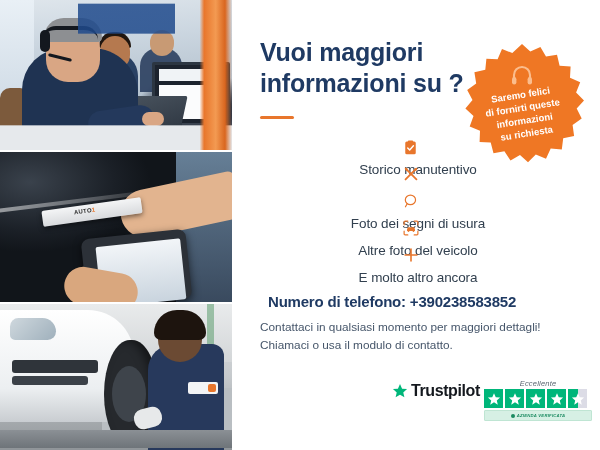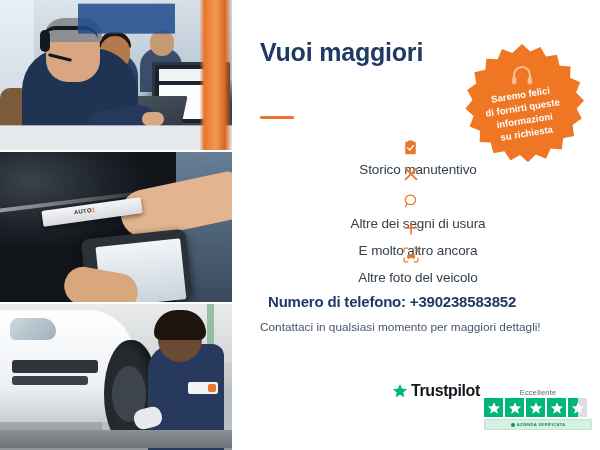--- a/index.html
+++ b/index.html
@@ -111,21 +111,21 @@
 
   
   .phone{position:absolute;left:36px;top:293px;font-size:15px;font-weight:bold;color:#1f3a63;letter-spacing:-.2px;white-space:nowrap;}
   .sub{position:absolute;left:28px;top:318px;width:330px;font-size:11.8px;line-height:18px;color:#46566a;}
 
   
   .tp{position:absolute;left:160px;top:372px;width:200px;height:42px;}
   .tp .logo{position:absolute;left:0;top:10px;display:flex;align-items:center;gap:3px;}
   .tp .logo .star{width:16px;height:16px;}
   .tp .logo .word{font-size:16px;font-weight:bold;color:#14181e;letter-spacing:-.4px;}
-  .tp .rating{position:absolute;left:92px;top:16px;width:108px;}
+  .tp .rating{position:absolute;left:92px;top:7px;width:108px;font-style:italic;}
   .tp .rating .exc{font-size:7.5px;color:#5a6570;text-align:center;letter-spacing:.2px;margin-bottom:1px;}
   .tp .stars{display:flex;gap:2px;}
   .tp .stars .sq{width:19px;height:19px;background:#00b67a;display:flex;align-items:center;justify-content:center;}
   .tp .stars .sq.half{background:linear-gradient(90deg,#00b67a 50%,#dcdce6 50%);}
   .tp .verif{margin-top:2px;height:9px;background:#d6f0e4;border:1px solid #bfe5d3;border-radius:1px;
     display:flex;align-items:center;justify-content:center;gap:2px;}
   .tp .verif span{font-size:4.2px;color:#1a8a60;letter-spacing:.25px;font-weight:bold;white-space:nowrap;}
   .tp .verif .dot{width:4px;height:4px;border-radius:50%;background:#1a8a60;flex:0 0 4px;}
 </style>
 </head>
@@ -192,20 +192,21 @@
         </div>
       <div class="lift"></div>
     </div>
 
   </div>
 
   <div class="panel">
 
     <div class="heading">
       <div>Vuoi maggiori</div>
+      <div>informazioni su ?</div>
     </div>
     <div class="rule"></div>
 
     <div class="badge">
       <svg width="124" height="124" viewBox="0 0 124 124">
         <path d="M62 2 L70.3 9.6 L80.4 4.9 L86 14.6 L97 12.8 L99.6 23.7 L110.6 24.5
                  L110 35.7 L120.2 40.2 L116.1 50.6 L124 58.4 L116.7 66.6 L121.7 76.6
                  L112.6 83 L114.1 94.1 L103.2 96.3 L101.8 107.4 L90.7 106.6 L86 116.8
                  L75.8 112.4 L68 120.2 L60 113.1 L50.5 118.6 L44.4 109.3 L33.5 111.3
                  L30.7 100.5 L19.6 99.9 L20 88.7 L9.7 84.5 L13.5 74 L5.4 66.4 L12.5 58
@@ -250,56 +251,57 @@
         </span>
       </div>
 
       <div class="feat">
         <span class="ico">
           <svg width="16" height="16" viewBox="0 0 20 20">
             <ellipse cx="9.3" cy="8.6" rx="6.4" ry="5.9" fill="none" stroke="#e8762c" stroke-width="1.5"></ellipse>
             <path d="M5.2 13.4 L3.1 17.2" stroke="#e8762c" stroke-width="1.5" stroke-linecap="round"></path>
           </svg>
         </span>
-        <span class="lbl">Altre dei segni di usura</span>
-      </div>
-
-      <div class="feat">
-        <span class="ico">
-          <svg width="16" height="16" viewBox="0 0 20 20">
-            <path d="M10 2.6 V17.4 M2.6 10 H17.4" stroke="#e8762c" stroke-width="2" stroke-linecap="round"></path>
-          </svg>
-        </span>
-        <span class="lbl">E molto altro ancora</span>
+        <span class="lbl">Foto dei segni di usura</span>
       </div>
 
       <div class="feat">
         <span class="ico">
           <svg width="16" height="16" viewBox="0 0 20 20">
             <path d="M1.4 6 V2.6 a1.2 1.2 0 0 1 1.2 -1.2 H6" fill="none" stroke="#e8762c" stroke-width="1.5" stroke-linecap="round"></path>
             <path d="M14 1.4 h3.4 a1.2 1.2 0 0 1 1.2 1.2 V6" fill="none" stroke="#e8762c" stroke-width="1.5" stroke-linecap="round"></path>
             <path d="M18.6 14 v3.4 a1.2 1.2 0 0 1 -1.2 1.2 H14" fill="none" stroke="#e8762c" stroke-width="1.5" stroke-linecap="round"></path>
             <path d="M6 18.6 H2.6 a1.2 1.2 0 0 1 -1.2 -1.2 V14" fill="none" stroke="#e8762c" stroke-width="1.5" stroke-linecap="round"></path>
             <path d="M5 11.6 l1.1 -2.6 h7.8 l1.1 2.6 v2.2 h-10 z" fill="#e8762c"></path>
             <circle cx="6.9" cy="13.9" r="1.1" fill="#e8762c"></circle>
             <circle cx="13.1" cy="13.9" r="1.1" fill="#e8762c"></circle>
           </svg>
         </span>
         <span class="lbl">Altre foto del veicolo</span>
       </div>
 
+      <div class="feat">
+        <span class="ico">
+          <svg width="16" height="16" viewBox="0 0 20 20">
+            <path d="M10 2.6 V17.4 M2.6 10 H17.4" stroke="#e8762c" stroke-width="2" stroke-linecap="round"></path>
+          </svg>
+        </span>
+        <span class="lbl">E molto altro ancora</span>
+      </div>
+
     </div>
 
     <div class="phone">
       <span>Numero di telefono:</span>
       <span>+390238583852</span>
     </div>
 
     <div class="sub">
       <div>Contattaci in qualsiasi momento per maggiori dettagli!</div>
+      <div>Chiamaci o usa il modulo di contatto.</div>
     </div>
 
     <div class="tp">
       <div class="logo">
         <svg class="star" viewBox="0 0 24 24">
           <path d="M12 1.4 l3.1 7.1 l7.5 .6 l-5.7 5 l1.7 7.4 l-6.6 -4 l-6.6 4 l1.7 -7.4 l-5.7 -5 l7.5 -.6 z" fill="#00b67a"></path>
         </svg>
         <span class="word">Trustpilot</span>
       </div>
       <div class="rating">

